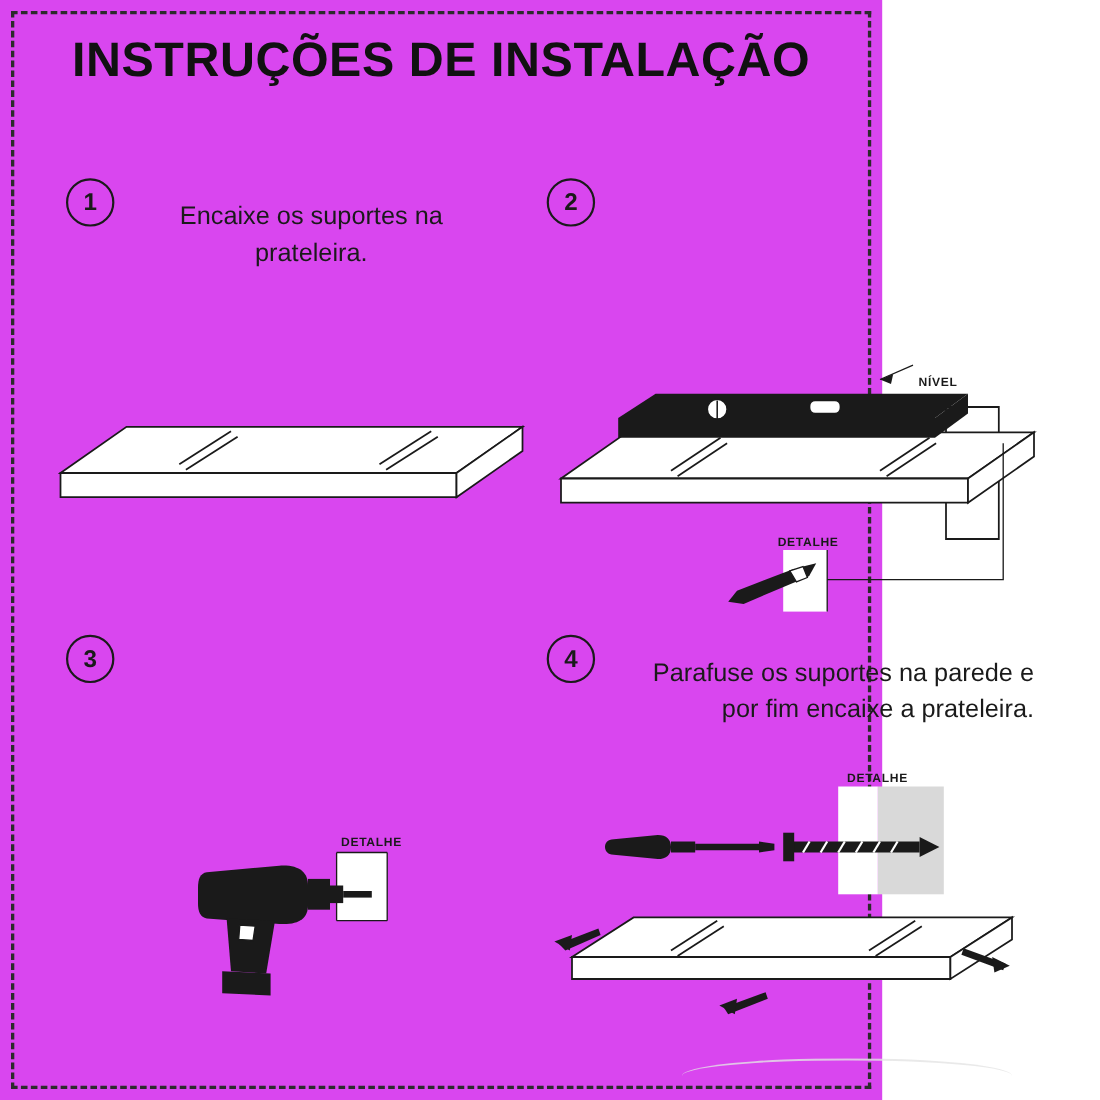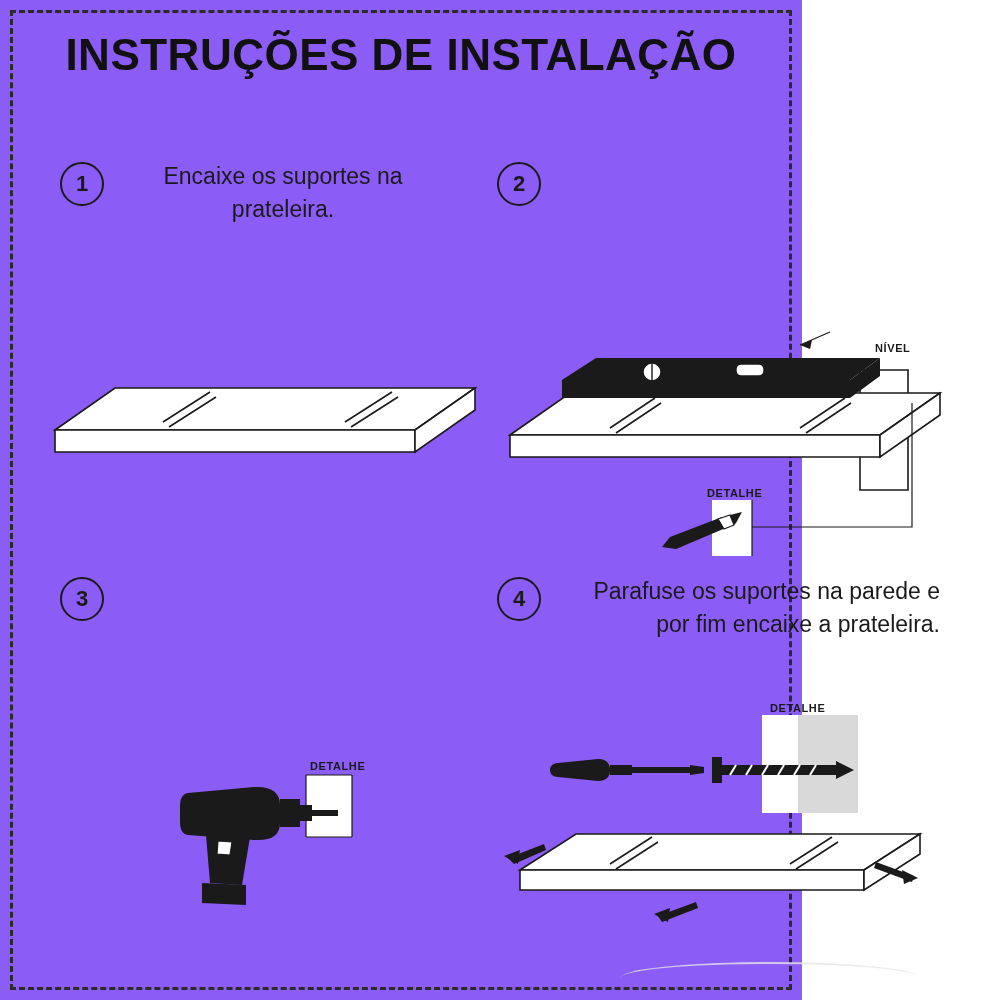--- a/index.html
+++ b/index.html
@@ -11,21 +11,21 @@
     width: 1000px;
     height: 1000px;
     font-family: "Liberation Sans", sans-serif;
     color: #1a1a1a;
     overflow: hidden;
   }
   .sheet {
     position: relative;
     width: 802px;
     height: 1000px;
-    background: #8b5cf6;
+    background: #d946ef;
     box-sizing: border-box;
   }
   .dashed-frame {
     position: absolute;
     left: 10px;
     top: 10px;
     right: 10px;
     bottom: 10px;
     border: 3px dashed #2b2b2b;
     box-sizing: border-box;
@@ -64,20 +64,21 @@
     font-size: 22px;
     font-weight: bold;
     line-height: 1;
     margin-top: 2px;
   }
   .step-text {
     font-size: 23px;
     line-height: 1.42;
     color: #1a1a1a;
     margin-left: 14px;
+    margin-top: 20px;
   }
   .center-text { text-align: center; }
   .left-text { text-align: left; }
 
   
   .art { position: absolute; }
   .detail-label {
     font-size: 11px;
     font-weight: bold;
     letter-spacing: 0.6px;
@@ -165,21 +166,21 @@
 
       <circle class="fillw" stroke-width="1.4" cx="152" cy="32" r="9"></circle>
       <line class="ln" stroke-width="1.4" x1="152" y1="24" x2="152" y2="41"></line>
       <rect class="fillw" stroke-width="1.4" x="236" y="24" width="28" height="12" rx="5"></rect>
 
       <line class="leader" x1="300" y1="5" x2="330" y2="-8"></line>
       <polygon class="fillk" points="300,5 312,0 310,9"></polygon>
     </svg>
   </div>
 
-  <div class="tiny-label" style="position:absolute; left:875px; top:342px;">NÍVEL</div>
+  <div class="tiny-label" style="position:absolute; left:835px; top:342px;">NÍVEL</div>
 
   <div class="detail-label" style="position:absolute; left:707px; top:487px;">DETALHE</div>
 
   <div class="art" style="left:650px; top:455px;">
     <svg width="320" height="110" viewBox="0 0 320 110">
 
       <rect x="62" y="45" width="40" height="56" fill="#ffffff"></rect>
 
       <polygon class="fillk" points="12,92 20,82 72,62 78,72 26,94"></polygon>
       <polygon class="fillw" stroke-width="1.2" points="68,64 80,60 84,70 74,74"></polygon>

